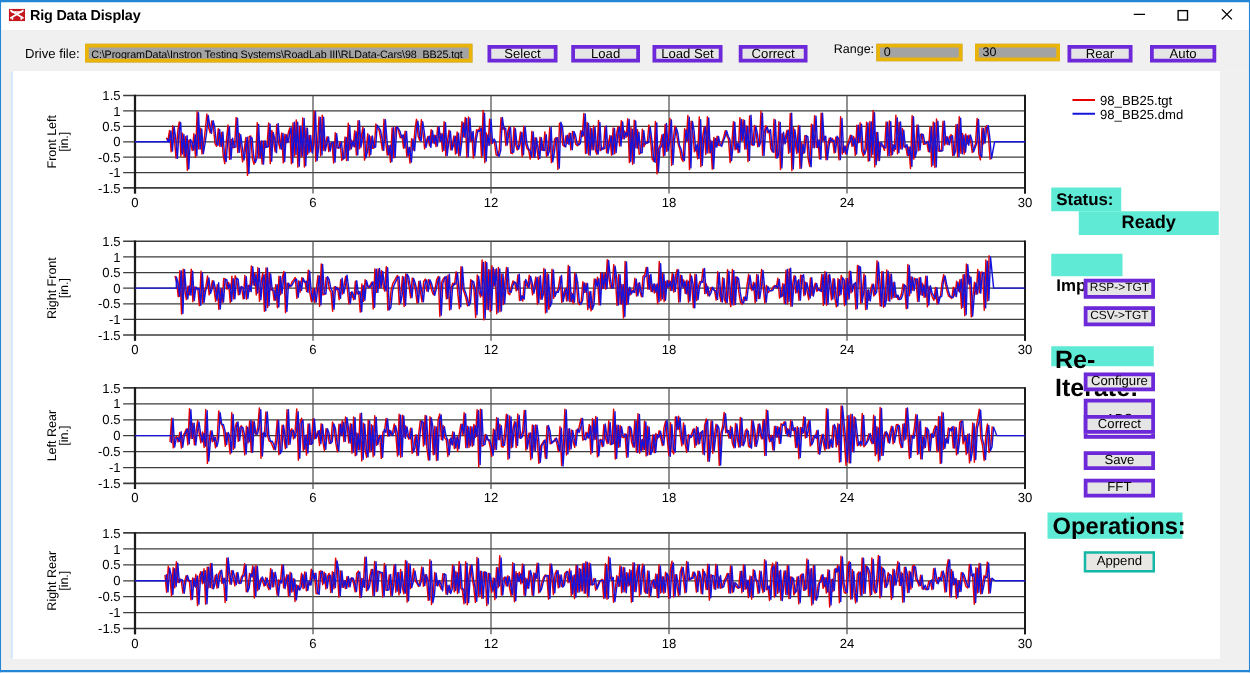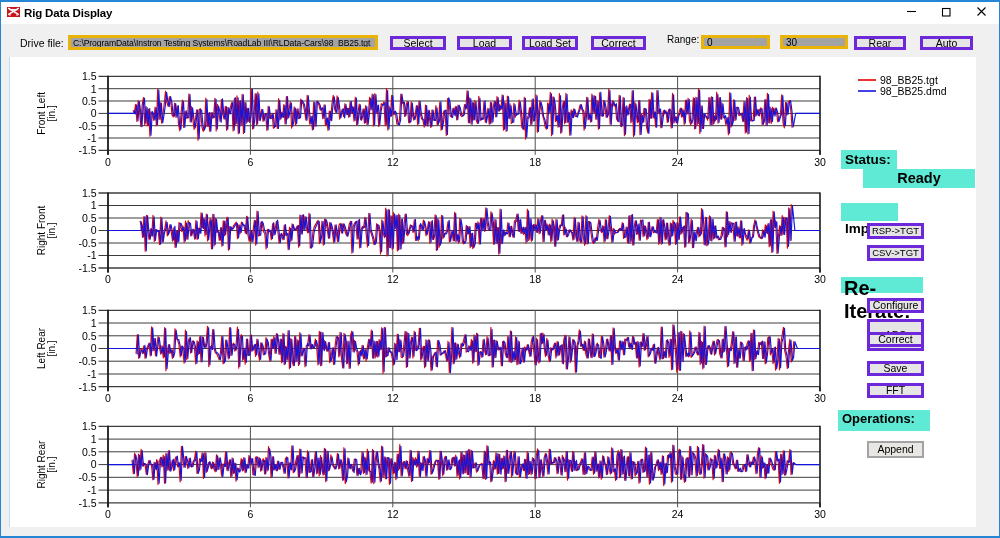--- a/index.html
+++ b/index.html
@@ -185,14 +185,14 @@
 <div class="lbl" style="left:863px;top:169px;width:112px;height:19px;font-size:14.5px;text-align:center;padding-top:1px">Ready</div>
 <div class="lbl" style="left:841px;top:203px;width:57px;height:17px;font-size:13.5px;padding:18px 0 0 4px">Import:</div>
 <div class="btn" style="left:867px;top:223px;width:57px;height:16px;font-size:9.5px">RSP-&gt;TGT</div>
 <div class="btn" style="left:867px;top:245px;width:57px;height:16px;font-size:9.5px">CSV-&gt;TGT</div>
 <div class="lbl" style="left:841px;top:277px;width:82px;height:16px;font-size:20px;padding:0 0 0 3px">Re-Iterate:</div>
 <div class="btn" style="left:867px;top:298px;width:57px;height:15px">Configure</div>
 <div class="btn" style="left:867px;top:319px;width:57px;height:32px">APC</div>
 <div class="btn" style="left:867px;top:332px;width:57px;height:15px">Correct</div>
 <div class="btn" style="left:867px;top:361px;width:57px;height:15px">Save</div>
 <div class="btn" style="left:867px;top:383px;width:57px;height:15px">FFT</div>
-<div class="lbl" style="left:838px;top:410px;width:92px;height:21px;font-size:13px;padding:1px 0 4px 4px">Operations:</div>
-<div class="btn" style="left:867px;top:441px;width:57px;height:17px;border:2px solid #a3a3a3;background:#e9e7e4;font-size:10.5px">Append</div>
+<div class="lbl" style="left:838px;top:410px;width:108px;height:21px;font-size:19px;padding:1px 0 4px 4px">Operations:</div>
+<div class="btn" style="left:867px;top:441px;width:57px;height:17px;border:2px solid #14b8a6;background:#e9e7e4;font-size:10.5px">Append</div>
 
 </body></html>

